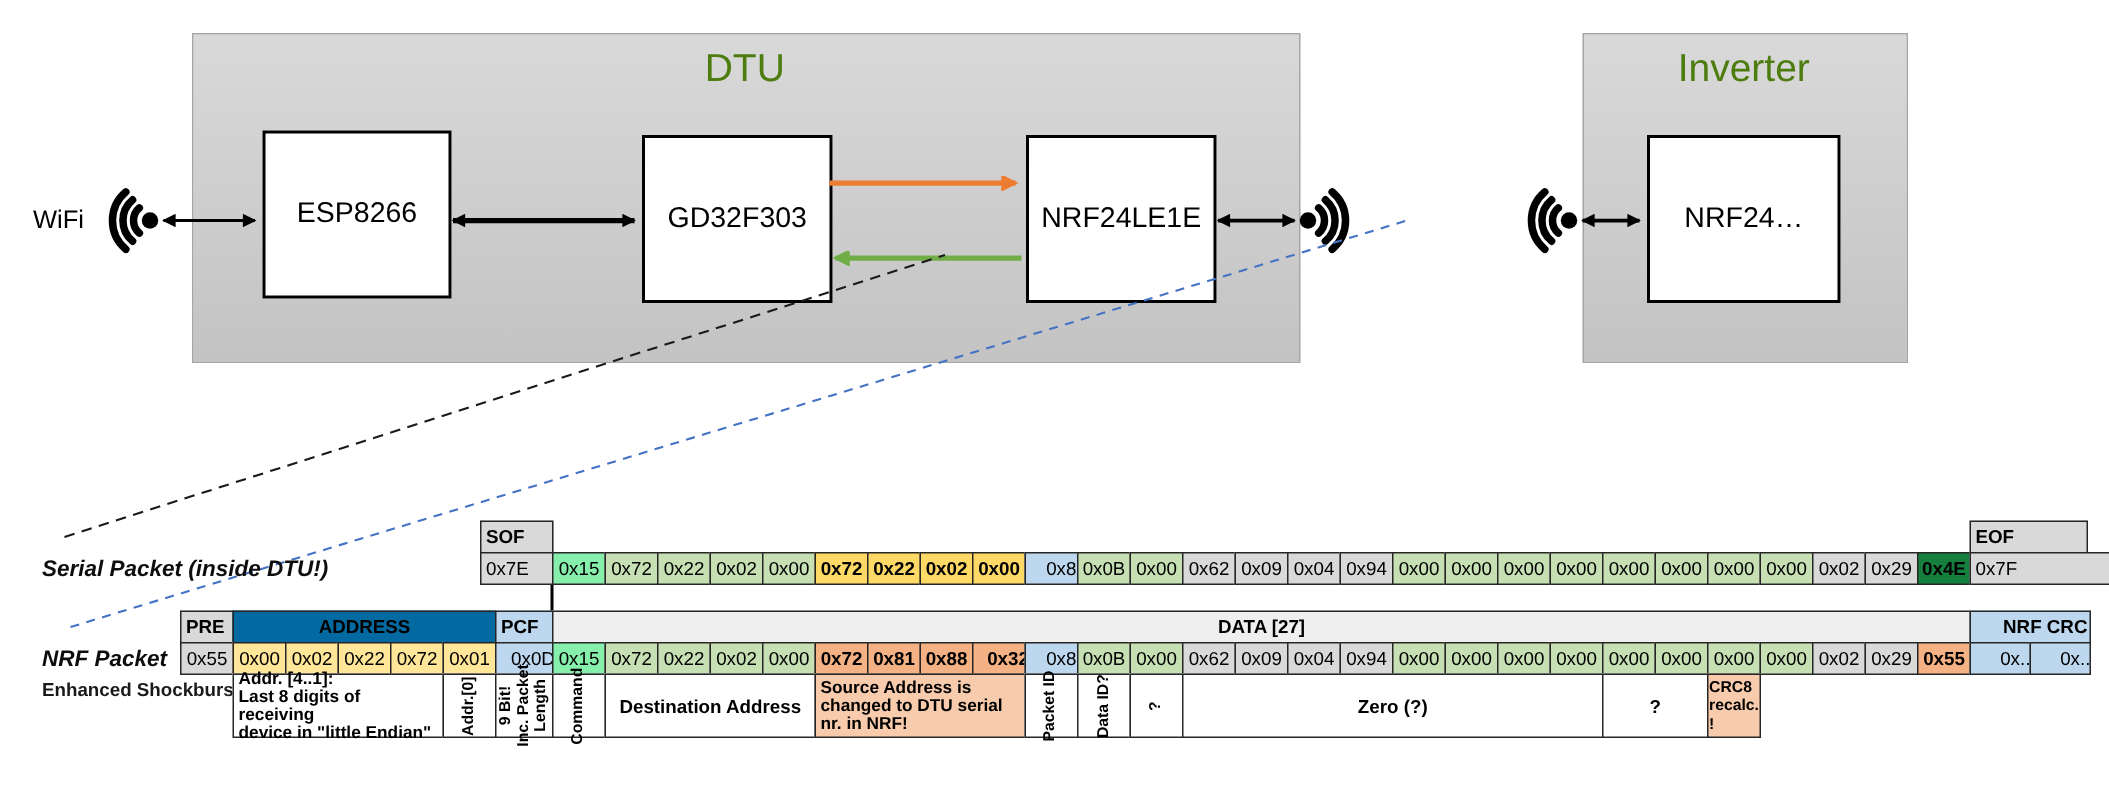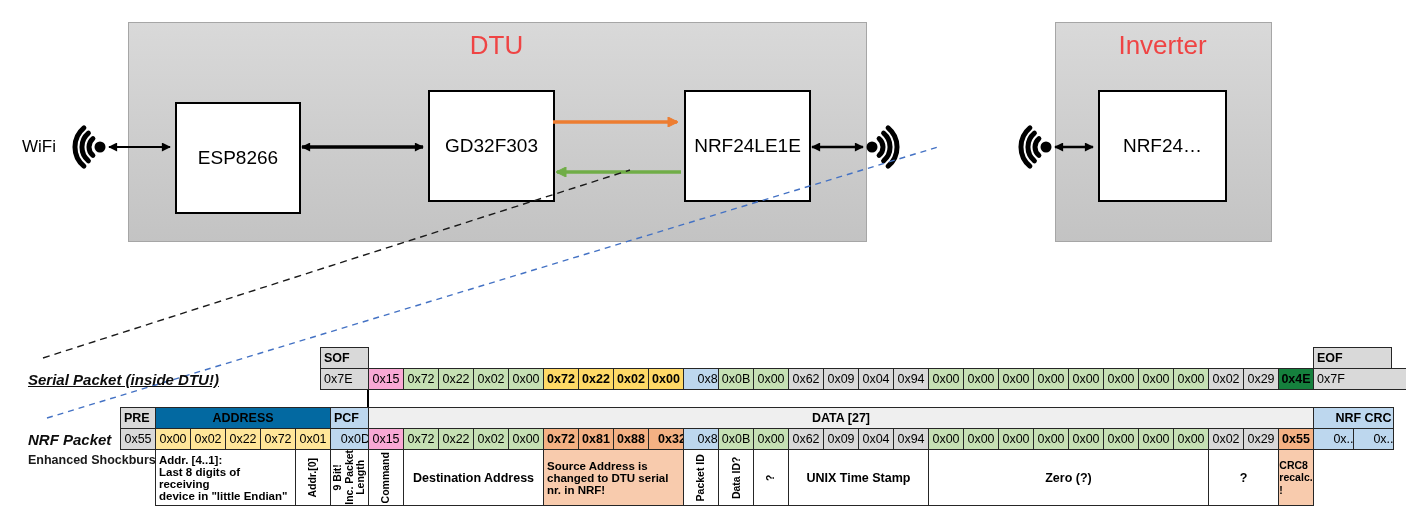--- a/index.html
+++ b/index.html
@@ -1,57 +1,57 @@
 <!DOCTYPE html>
 <html><head>
 <meta charset="utf-8">
 <style>
   html,body{margin:0;padding:0;background:#fff;font-family:"Liberation Sans",sans-serif;}
   .page{position:relative;width:1406px;height:523px;background:#fff;overflow:hidden;}
 
   
   .unit-box{position:absolute;background:linear-gradient(#d9d9d9,#c3c3c3);border:1px solid #a6a6a6;z-index:1;}
-  .unit-title{position:absolute;text-align:center;font-size:26px;color:#ef4444;z-index:2;}
+  .unit-title{position:absolute;text-align:center;font-size:26px;color:#4d7c0f;z-index:2;}
   .chip{position:absolute;background:#fff;border:2.5px solid #000;display:flex;align-items:center;justify-content:center;
         font-size:19px;color:#000;z-index:2;}
   .wifi-label{position:absolute;font-size:17px;color:#000;z-index:2;}
 
   svg.overlay{position:absolute;left:0;top:0;z-index:5;}
 
   
   .ptable{position:absolute;z-index:6;}
   .prow{display:flex;padding-left:1px;margin-top:-1px;}
   .pcell{box-sizing:border-box;flex:none;height:22px;margin-left:-1px;border:1px solid #262626;background:#fff;
          display:flex;align-items:center;justify-content:center;font-size:12.5px;color:#000;overflow:visible;}
   .pcell.hl{justify-content:flex-start;padding-left:3px;}
   .pcell.hdr{font-weight:bold;}
   .pcell.bold{font-weight:bold;}
-  .pcell.ann{height:57px;}
+  .pcell.ann{height:43px;}
   .pcell.left{justify-content:flex-start;align-items:center;text-align:left;padding:1px 3px;font-size:11.5px;}
   .pcell.sm .htxt{font-size:10.5px;line-height:1.15;}
   .pcell.spacer{border:none;background:transparent;}
   .htxt{white-space:pre-line;font-weight:inherit;}
   .ann .htxt{font-weight:bold;}
   .vtxt{transform:rotate(-90deg);white-space:pre;font-size:10.5px;line-height:1.1;text-align:center;font-weight:bold;}
   .c-gray{background:#d9d9d9;} .c-yellow{background:#ffe699;} .c-yhdr{background:#0369a1;}
-  .c-blue{background:#bdd7ee;padding-left:20px;} .c-gdark{background:#f9a8d4;} .c-glight{background:#c6e0b4;}
+  .c-blue{background:#bdd7ee;padding-left:20px;} .c-gdark{background:#86efac;} .c-glight{background:#c6e0b4;}
   .c-gold{background:#ffd966;} .c-orange{background:#15803d;} .c-salmon{background:#f4b183;}
   .c-slight{background:#f8cbad;} .c-dhdr{background:#efefef;}
 
   .plabel{position:absolute;font-weight:bold;font-style:italic;font-size:15px;color:#0d0d0d;z-index:6;}
   .sublabel{position:absolute;font-weight:bold;font-size:12.5px;color:#1a1a1a;z-index:6;}
 </style>
 </head>
 <body>
 
 <div class="page">
 
   <div class="unit-box" style="left:128px;top:22px;width:737px;height:218px;"></div>
   <div class="unit-title" style="left:128px;top:30px;width:737px;">DTU</div>
-  <div class="chip" style="left:175px;top:102px;width:122px;height:108px;">
+  <div class="chip" style="left:175px;top:87px;width:122px;height:108px;">
     <span>ESP8266</span>
   </div>
   <div class="chip" style="left:428px;top:90px;width:123px;height:108px;">
     <span>GD32F303</span>
   </div>
   <div class="chip" style="left:684px;top:90px;width:123px;height:108px;">
     <span>NRF24LE1E</span>
   </div>
 
   <div class="unit-box" style="left:1055px;top:22px;width:215px;height:218px;"></div>
@@ -101,21 +101,21 @@
     <line class="arrow-orange" x1="553" y1="122" x2="677" y2="122" stroke="#ed7d31" stroke-width="3.5" marker-end="url(#mo)" fill="none"></line>
     <line class="arrow-green" x1="681" y1="172" x2="557" y2="172" stroke="#70ad47" stroke-width="3.5" marker-end="url(#mg)" fill="none"></line>
     <line x1="812" y1="147" x2="863" y2="147" stroke="#000" stroke-width="2.5" marker-start="url(#mb)" marker-end="url(#mb)"></line>
     <line x1="1055" y1="147" x2="1093" y2="147" stroke="#000" stroke-width="2.5" marker-start="url(#mb)" marker-end="url(#mb)"></line>
 
     <line x1="43" y1="358" x2="630" y2="170" stroke="#1a1a1a" stroke-width="1.4" stroke-dasharray="7 5"></line>
     <line class="dash-blue" x1="47" y1="418" x2="938" y2="147" stroke="#4472c4" stroke-width="1.4" stroke-dasharray="6 5"></line>
     <line x1="368" y1="389" x2="368" y2="429" stroke="#000" stroke-width="2"></line>
   </svg>
 
-  <div class="plabel" style="left:28px;top:371px;text-decoration:underline;">Serial Packet (inside DTU!)</div>
+  <div class="plabel" style="left:28px;top:371px;">Serial Packet (inside DTU!)</div>
   <div class="plabel" style="left:28px;top:431px;">NRF Packet</div>
   <div class="sublabel" style="left:28px;top:453px;">Enhanced Shockburst</div>
 
   <div class="ptable" style="left:320px;top:348px;">
       <div class="prow">
         <div class="pcell c-gray hdr hl" style="width: 49px;">
           <span class="htxt">SOF</span>
         </div>
         <div class="pcell spacer" style="width: 946px;"></div>
         <div class="pcell c-gray hdr hl" style="width: 79px;">
@@ -368,23 +368,20 @@
         </div>
         <div class="pcell ann" style="width: 36px;">
           <span class="vtxt">Packet ID</span>
         </div>
         <div class="pcell ann" style="width: 36px;">
           <span class="vtxt">Data ID?</span>
         </div>
         <div class="pcell ann" style="width: 36px;">
           <span class="vtxt">?</span>
         </div>
-        <div class="pcell ann" style="width: 141px;">
-          <span class="htxt">UNIX Time Stamp</span>
-        </div>
         <div class="pcell ann" style="width: 281px;">
           <span class="htxt">Zero (?)</span>
         </div>
         <div class="pcell ann" style="width: 71px;">
           <span class="htxt">?</span>
         </div>
         <div class="pcell c-slight ann sm" style="width: 36px;">
           <span class="htxt">CRC8
 recalc.
 !</span>

